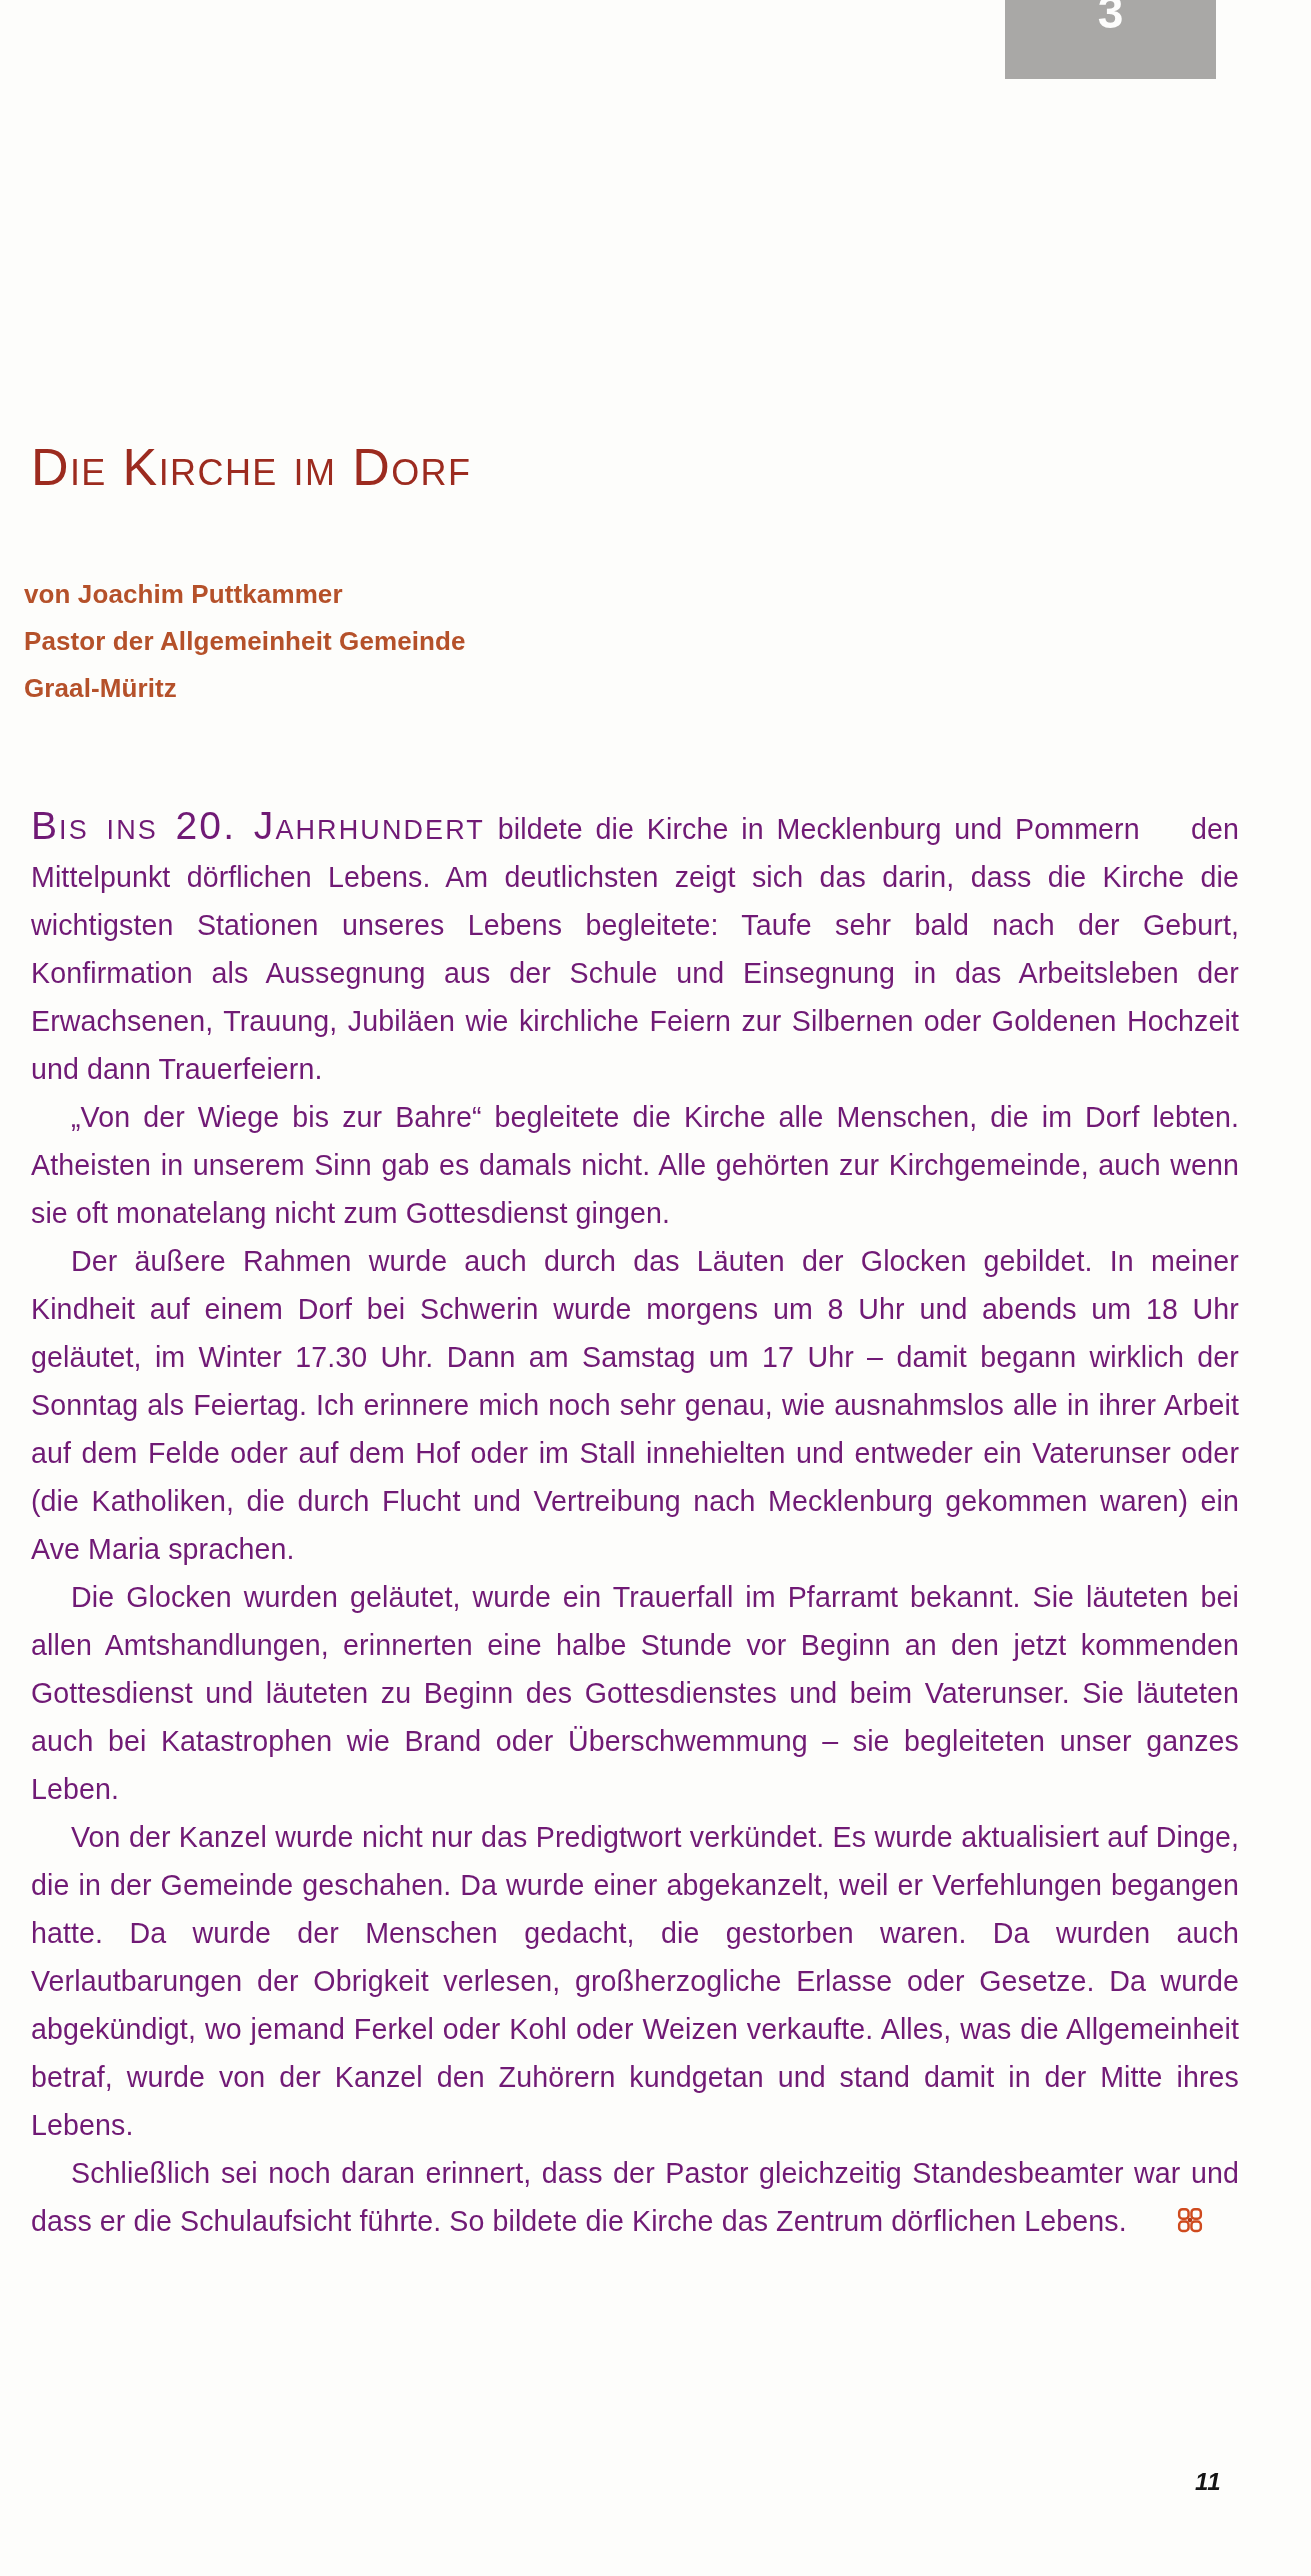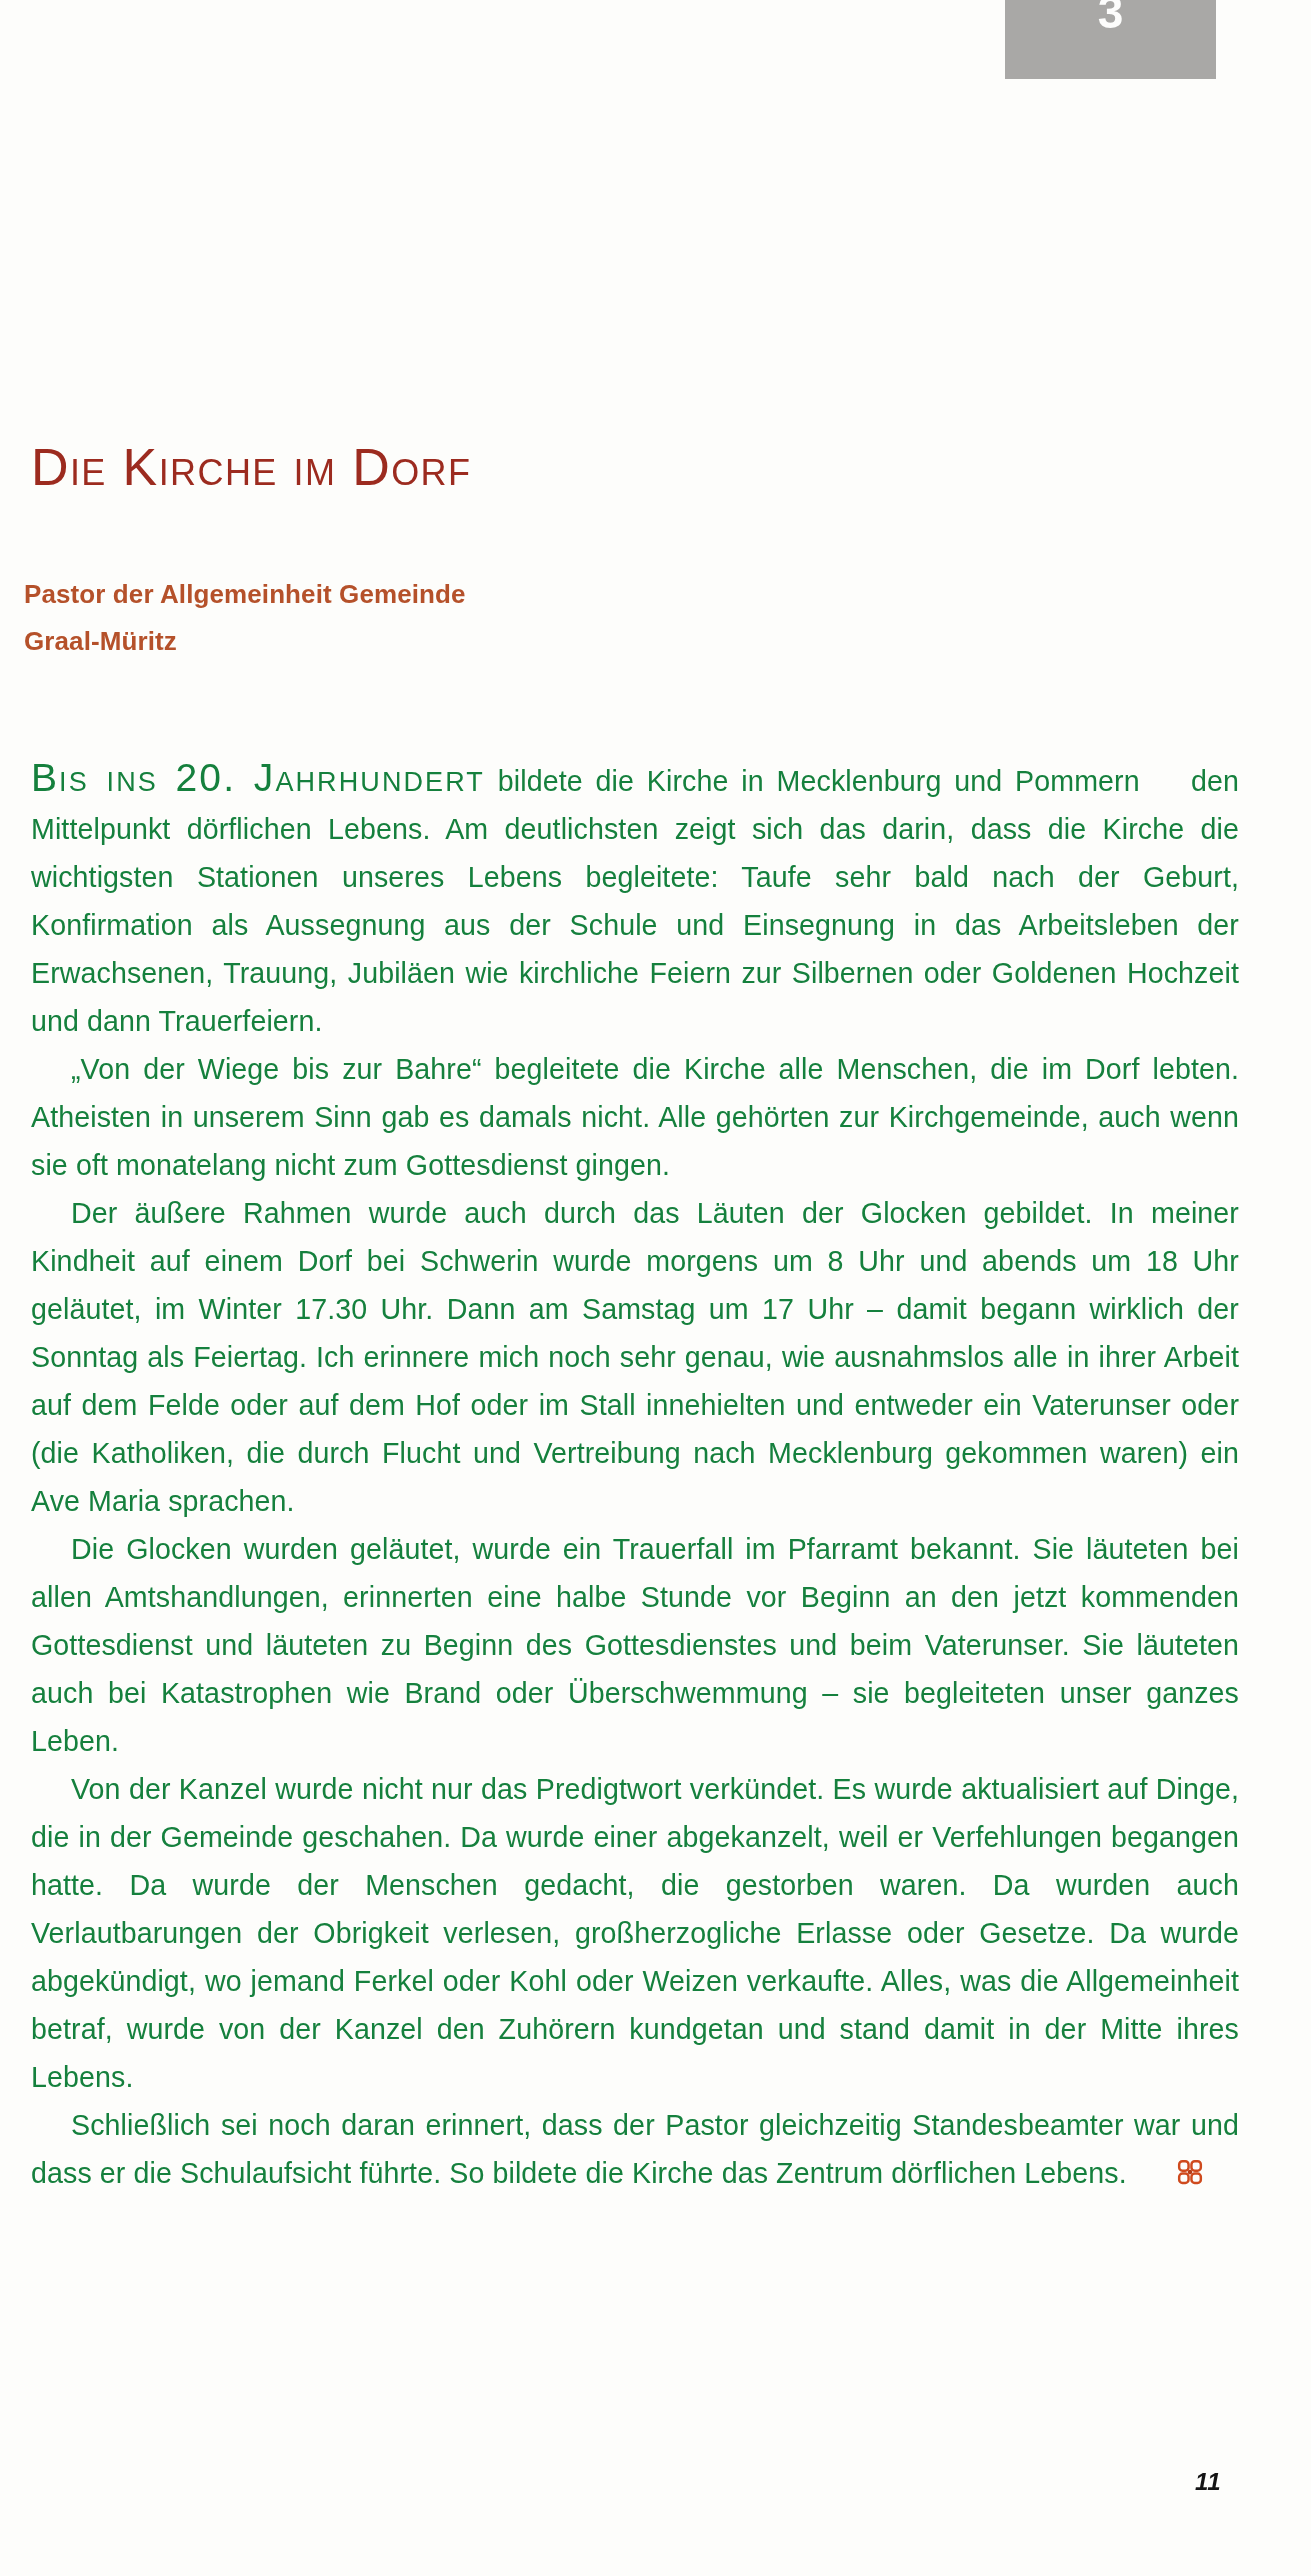--- a/index.html
+++ b/index.html
@@ -55,25 +55,25 @@
     font-size: 26px;
     font-weight: bold;
     color: #b5512a;
     line-height: 47px;
     letter-spacing: 0.1px;
   }
   
   .body-text {
     position: absolute;
     left: 31px;
-    top: 754px;
+    top: 802px;
     width: 1208px;
     font-size: 28.6px;
     line-height: 48px;
-    color: #15803d;
+    color: #701a75;
     text-align: justify;
     letter-spacing: 0.1px;
   }
   .body-text p {
     margin: 0;
   }
   .body-text p.ind {
     text-indent: 40px;
   }
   .leadin {
@@ -104,20 +104,21 @@
 
 <div class="page">
 
   <div class="chapter-tab">
     <span class="chapter-num">3</span>
   </div>
 
   <h1 class="title">Die Kirche im Dorf</h1>
 
   <div class="byline">
+    <div>von Joachim Puttkammer</div>
     <div>Pastor der Allgemeinheit Gemeinde</div>
     <div>Graal-Müritz</div>
   </div>
 
   <div class="body-text">
     <p><span class="leadin">Bis ins 20. Jahrhundert</span> <span>bildete die Kirche in Mecklenburg und Pommern&nbsp;&nbsp;&nbsp;&nbsp;den Mittelpunkt dörflichen Lebens. Am deutlichsten zeigt sich das darin, dass die Kirche die wichtigsten Stationen unseres Lebens begleitete: Taufe sehr bald nach der Geburt, Konfirmation als Aussegnung aus der Schule und Einsegnung in das Arbeitsleben der Erwachsenen, Trauung, Jubiläen wie kirchliche Feiern zur Silbernen oder Goldenen Hochzeit und dann Trauerfeiern.</span></p>
     <p class="ind">„Von der Wiege bis zur Bahre“ begleitete die Kirche alle Menschen, die im Dorf lebten. Atheisten in unserem Sinn gab es damals nicht. Alle gehörten zur Kirchgemeinde, auch wenn sie oft monatelang nicht zum Gottesdienst gingen.</p>
     <p class="ind">Der äußere Rahmen wurde auch durch das Läuten der Glocken gebildet. In meiner Kindheit auf einem Dorf bei Schwerin wurde morgens um 8 Uhr und abends um 18 Uhr geläutet, im Winter 17.30 Uhr. Dann am Samstag um 17 Uhr – damit begann wirklich der Sonntag als Feiertag. Ich erinnere mich noch sehr genau, wie ausnahmslos alle in ihrer Arbeit auf dem Felde oder auf dem Hof oder im Stall innehielten und entweder ein Vaterunser oder (die Katholiken, die durch Flucht und Vertreibung nach Mecklenburg gekommen waren) ein Ave Maria sprachen.</p>
     <p class="ind">Die Glocken wurden geläutet, wurde ein Trauerfall im Pfarramt bekannt. Sie läuteten bei allen Amtshandlungen, erinnerten eine halbe Stunde vor Beginn an den jetzt kommenden Gottesdienst und läuteten zu Beginn des Gottesdienstes und beim Vaterunser. Sie läuteten auch bei Katastrophen wie Brand oder Überschwemmung – sie begleiteten unser ganzes Leben.</p>
     <p class="ind">Von der Kanzel wurde nicht nur das Predigtwort verkündet. Es wurde aktualisiert auf Dinge, die in der Gemeinde geschahen. Da wurde einer abgekanzelt, weil er Verfehlungen begangen hatte. Da wurde der Menschen gedacht, die gestorben waren. Da wurden auch Verlautbarungen der Obrigkeit verlesen, großherzogliche Erlasse oder Gesetze. Da wurde abgekündigt, wo jemand Ferkel oder Kohl oder Weizen verkaufte. Alles, was die Allgemeinheit betraf, wurde von der Kanzel den Zuhörern kundgetan und stand damit in der Mitte ihres Lebens.</p>

